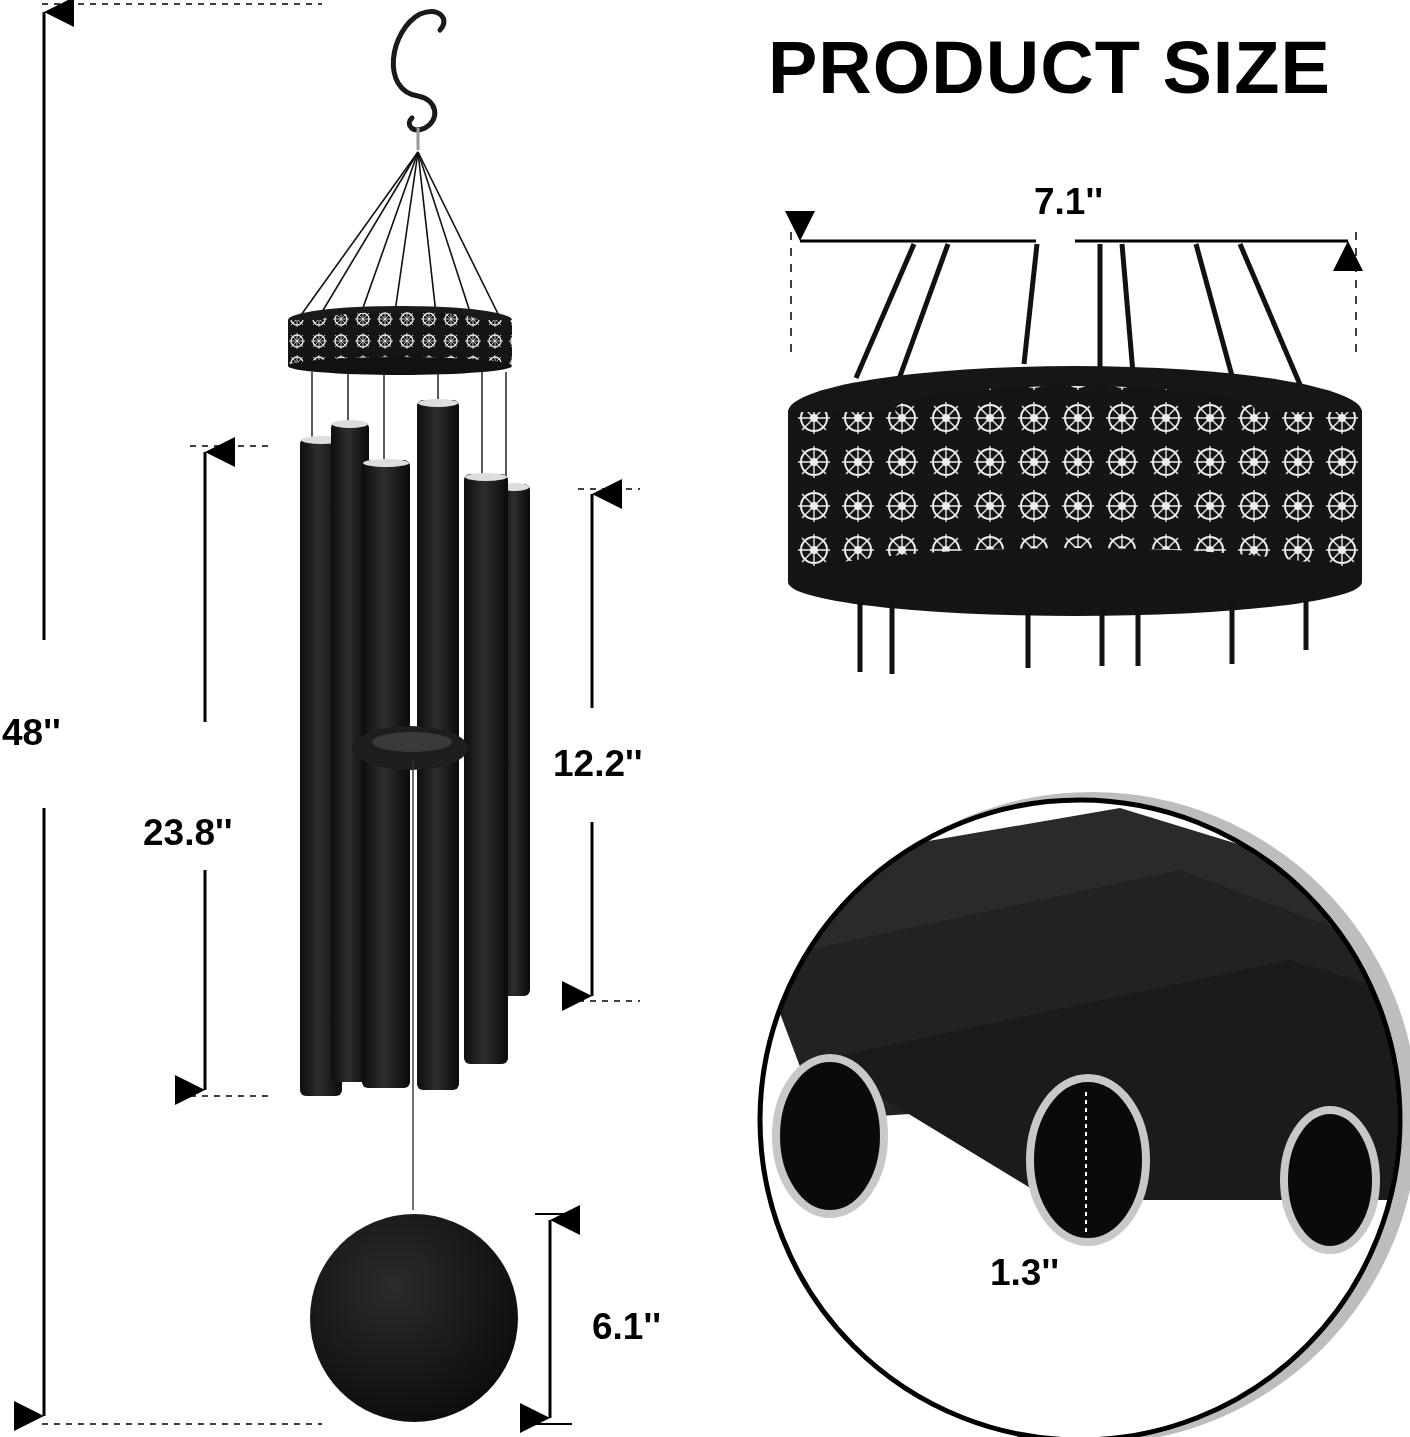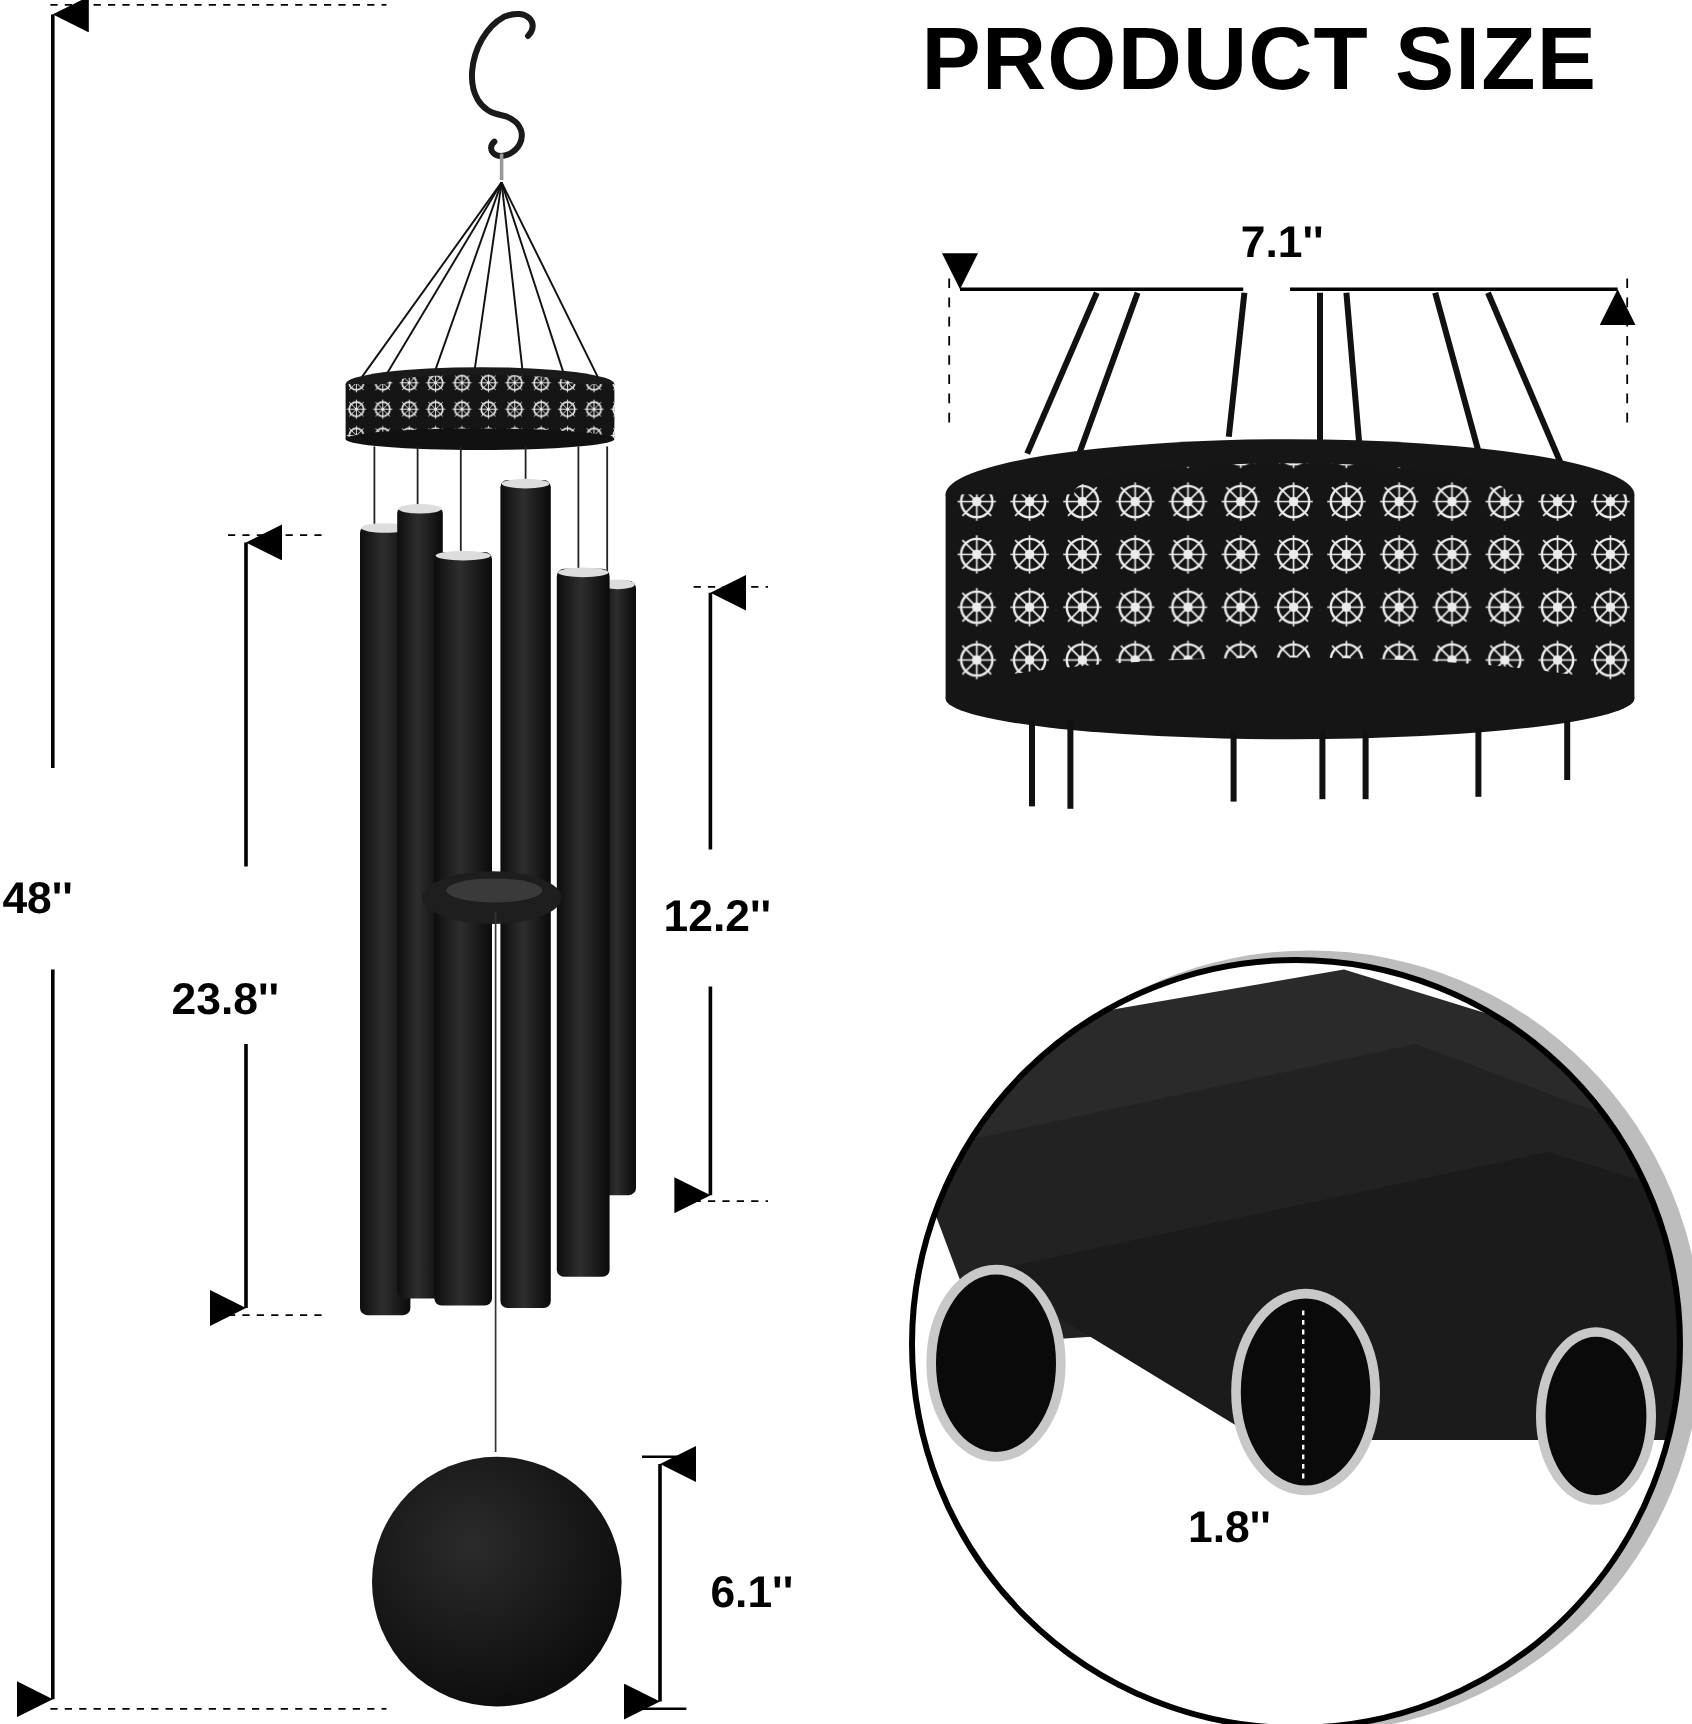--- a/index.html
+++ b/index.html
@@ -1,18 +1,18 @@
 <!DOCTYPE html>
 <html><head>
 <meta charset="utf-8">
 <style>
   html, body { margin: 0; padding: 0; background: #ffffff; }
   body { width: 1410px; height: 1437px; position: relative; overflow: hidden; font-family: "Liberation Sans", sans-serif; }
   .label { position: absolute; font-family: "Liberation Sans", sans-serif; font-weight: 700; color: #000; line-height: 1; white-space: nowrap; }
-  .title { font-size: 74px; letter-spacing: 1px; }
+  .title { font-size: 74px; letter-spacing: 1px; margin-top: 19px; }
   .dim { font-size: 37px; }
   svg { position: absolute; left: 0; top: 0; }
 </style>
 </head>
 <body>
 
 <svg width="1410" height="1437" viewBox="0 0 1410 1437">
   <defs>
     <marker id="arrUp" viewBox="0 0 10 10" refX="5" refY="0" markerWidth="10" markerHeight="10" orient="auto-start-reverse">
       <path d="M0,10 L5,0 L10,10 Z" fill="#000"></path>
@@ -165,18 +165,18 @@
       <ellipse cx="1088" cy="1160" rx="58" ry="82" fill="#0a0a0a" stroke="#c8c8c8" stroke-width="8"></ellipse>
       <ellipse cx="1330" cy="1180" rx="46" ry="70" fill="#0a0a0a" stroke="#c8c8c8" stroke-width="8"></ellipse>
       <line x1="1086" y1="1092" x2="1086" y2="1236" stroke="#ffffff" stroke-width="2" stroke-dasharray="4,4"></line>
     </g>
     <circle cx="1080" cy="1120" r="320" fill="none" stroke="#000" stroke-width="5"></circle>
   </g>
 </svg>
 
 <div class="label title" style="left:768px; top:12px;">PRODUCT SIZE</div>
 
-<div class="label dim" style="left:2px; top:730px;">48''</div>
+<div class="label dim" style="left:2px; top:714px;">48''</div>
 <div class="label dim" style="left:143px; top:777px;margin-top:37px;">23.8''</div>
 <div class="label dim" style="left:553px; top:745px;">12.2''</div>
 <div class="label dim" style="left:592px; top:1308px;text-align:right;">6.1''</div>
 <div class="label dim" style="left:1034px; top:183px;">7.1''</div>
-<div class="label dim" style="left:990px; top:1254px;">1.8''</div>
+<div class="label dim" style="left:990px; top:1254px;">1.3''</div>
 
 </body></html>

